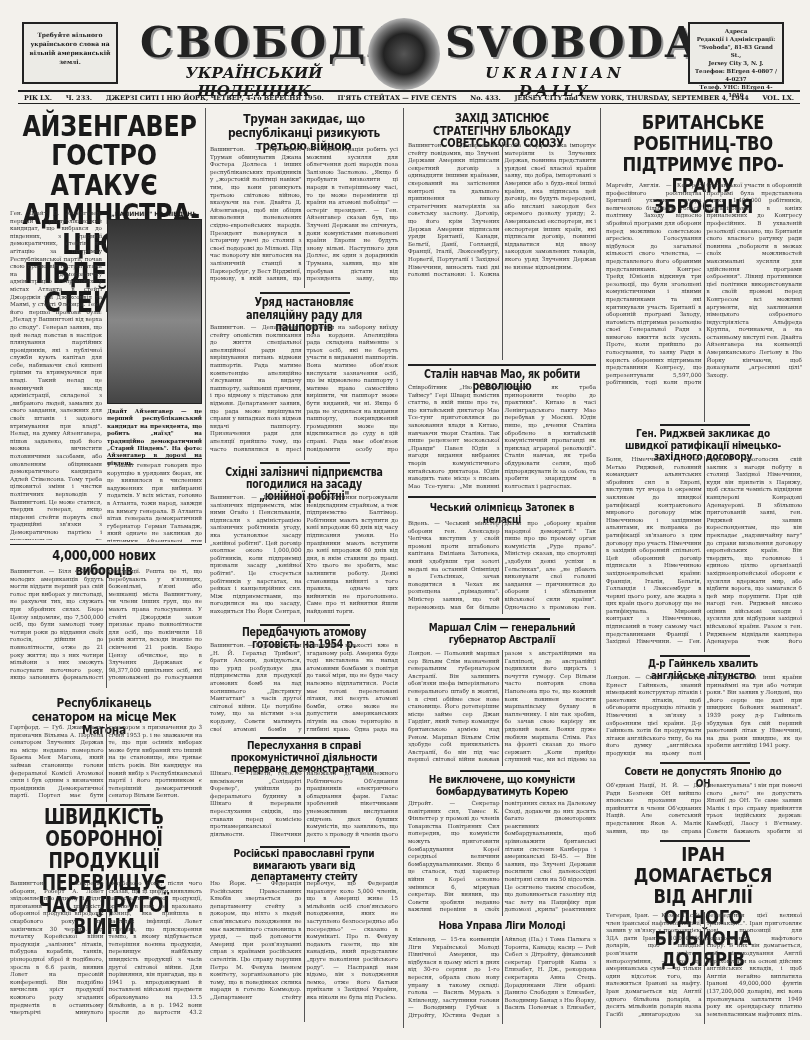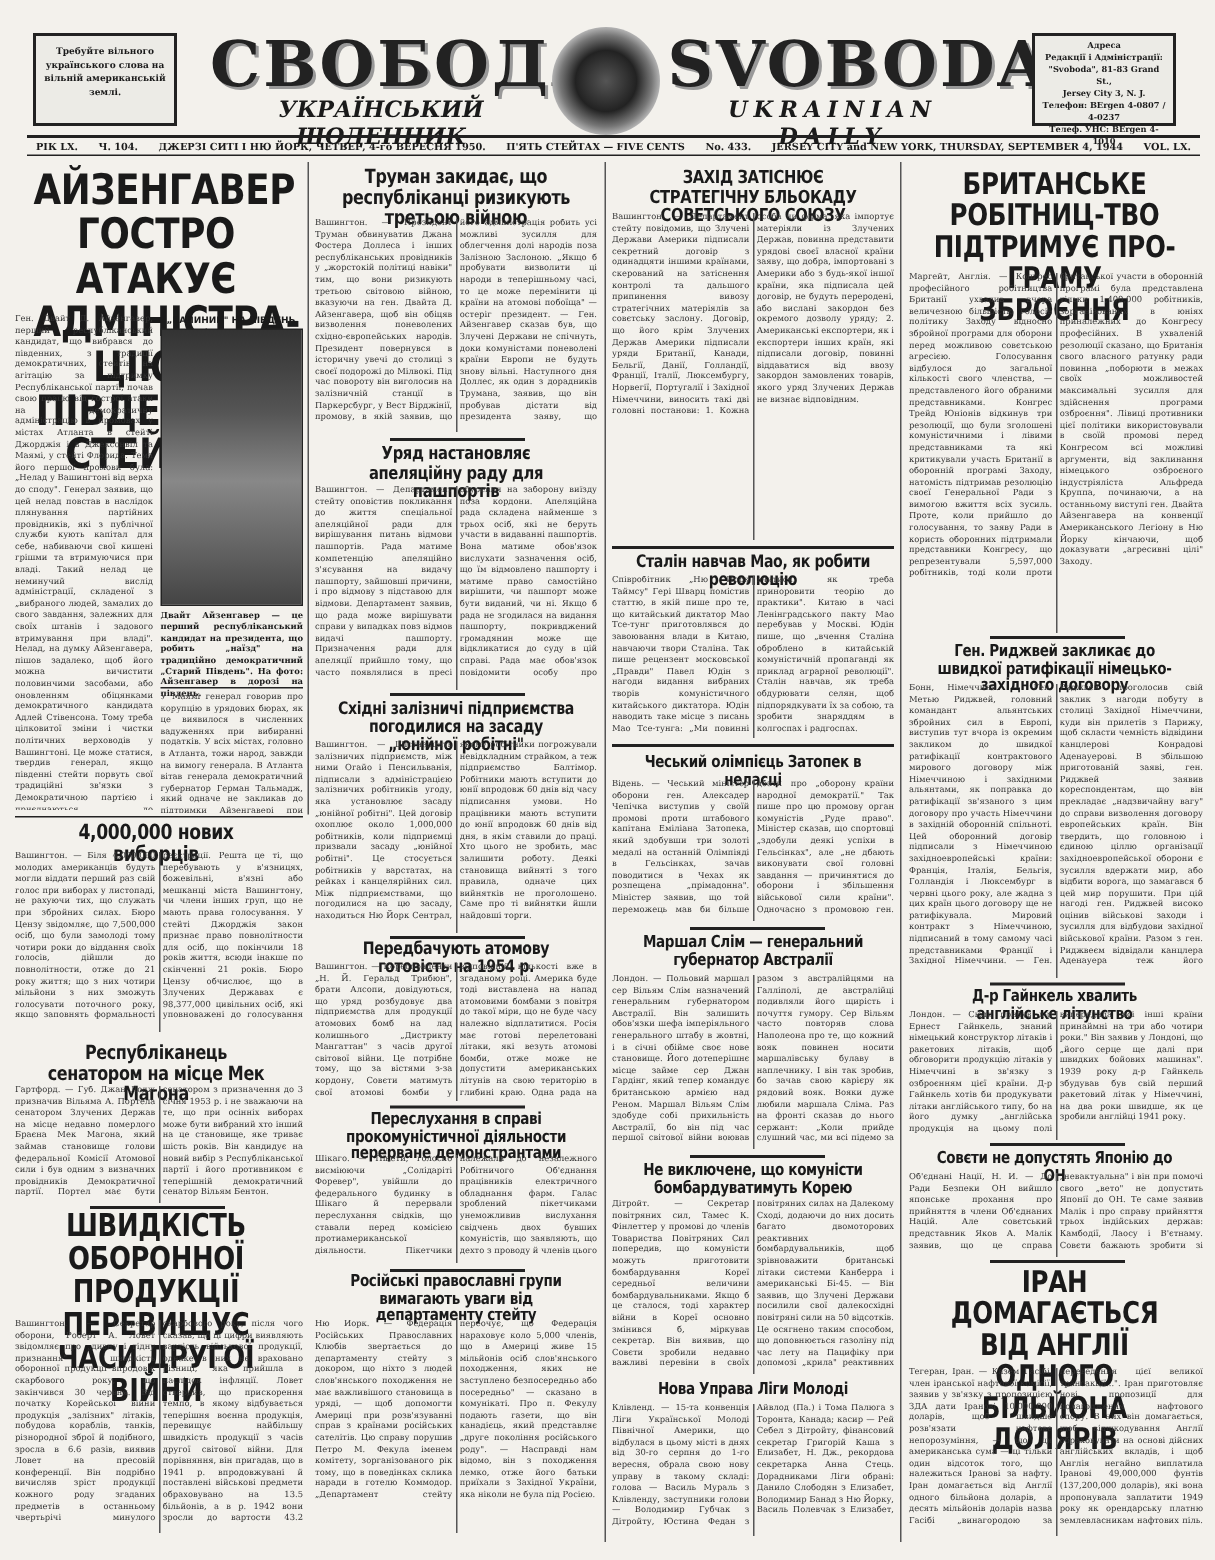--- a/index.html
+++ b/index.html
@@ -38,21 +38,21 @@
   <div>Адреса</div>
   <div>Редакції і Адміністрації:</div>
   <div>"Svoboda", 81-83 Grand St.,</div>
   <div>Jersey City 3, N. J.</div>
   <div>Телефон: BErgen 4-0807 / 4-0237</div>
   <div>Телеф. УНС: BErgen 4-1010</div>
 </div>
 
 <div class="abs dateline">
   <span>РІК LX.</span>
-  <span>Ч. 104.</span>
+  <span>Ч. 233.</span>
   <span>ДЖЕРЗІ СИТІ І НЮ ЙОРК, ЧЕТВЕР, 4-го ВЕРЕСНЯ 1950.</span>
   <span>П'ЯТЬ СТЕЙТАХ — FIVE CENTS</span>
   <span>No. 433.</span>
   <span>JERSEY CITY and NEW YORK, THURSDAY, SEPTEMBER 4, 1944</span>
   <span>VOL. LX.</span>
 </div>
 
 <div class="abs vr" style="left:205px;top:108px;height:435px"></div>
 <div class="abs vr" style="left:403px;top:108px;height:920px"></div>
 <div class="abs vr" style="left:600px;top:108px;height:920px"></div>

